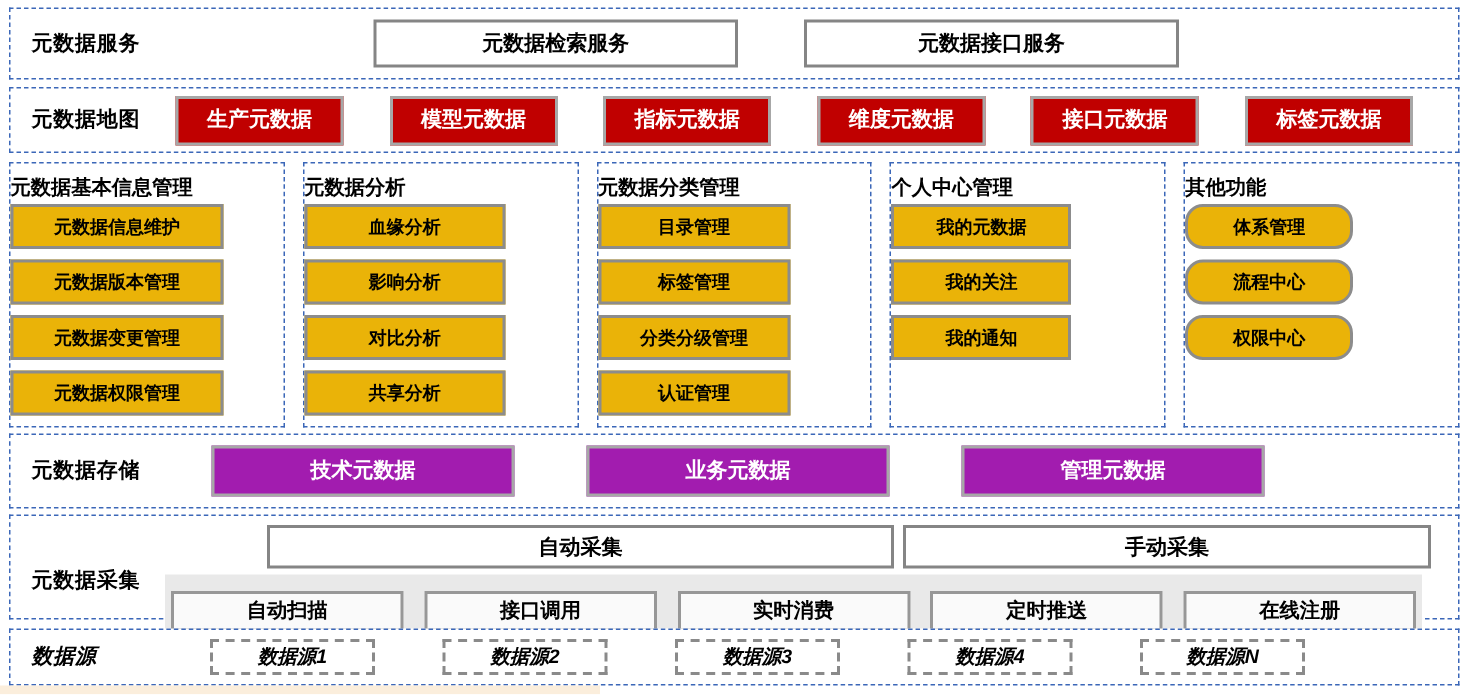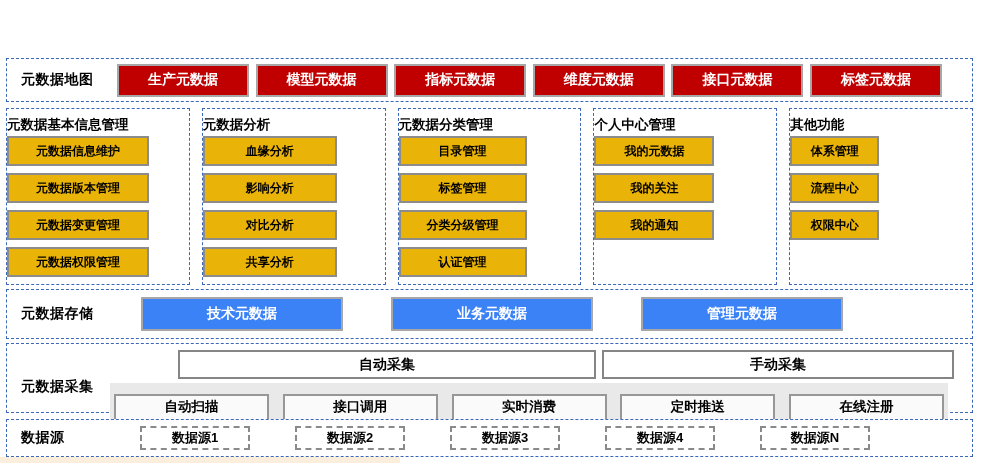--- a/index.html
+++ b/index.html
@@ -22,21 +22,21 @@
   .svc-box{
     box-sizing:border-box;height:32px;background:#fff;border:2px solid #858585;
     display:flex;align-items:center;justify-content:center;font-size:14px;
   }
   .svc-box--retrieval{width:243px;margin-left:132px;}
   .svc-box--interface{width:250px;margin-left:44px;}
   
   .band--map{top:58px;height:44px;}
   .red-row{flex:1;display:flex;justify-content:space-between;margin-right:30px;}
   .red-box{
-    box-sizing:border-box;width:132px;height:33px;background:#C00000;
+    box-sizing:border-box;width:112px;height:33px;background:#C00000;
     border:2px solid #A7A7A7;color:#fff;display:flex;align-items:center;
     justify-content:center;font-size:14px;text-align:center;
   }
   
   .cols{
     position:absolute;top:108px;left:6px;right:8px;height:177px;
     display:flex;gap:12px;
   }
   .col{
     flex:1;border:1px dashed #3B67B8;box-sizing:border-box;
@@ -45,25 +45,25 @@
   .col-title{font-size:13.5px;height:22px;display:flex;align-items:center;}
   .col-item{
     box-sizing:border-box;height:30px;margin-bottom:7px;background:#eab308;
     border:2px solid #8C8C8C;display:flex;align-items:center;justify-content:center;
     font-size:12px;
   }
   .col--c1 .col-item{width:142px;}
   .col--c2 .col-item{width:134px;}
   .col--c3 .col-item{width:128px;}
   .col--c4 .col-item{width:120px;}
-  .col--c5 .col-item{width:89px;}
+  .col--c5 .col-item{width:112px;border-radius:12px;}
   
   .band--storage{top:289px;height:50px;}
   .stor-box{
-    box-sizing:border-box;width:202px;height:34px;margin-left:24px;background:#3b82f6;
+    box-sizing:border-box;width:202px;height:34px;margin-left:24px;background:#a21caf;
     border:2px solid #A7A7A7;color:#fff;display:flex;align-items:center;
     justify-content:center;font-size:14px;
   }
   .stor-box + .stor-box{margin-left:48px;}
   
   .band--collect{top:343px;height:70px;display:block;padding-top:6px;}
   .collect-label{position:absolute;left:14px;bottom:16px;font-size:14px;letter-spacing:.5px;}
   .group-row{margin-left:171px;display:flex;gap:6px;}
   .group-box{
     box-sizing:border-box;height:29px;background:#fff;border:2px solid #858585;
@@ -75,35 +75,40 @@
     margin-left:103px;margin-top:4px;width:838px;height:48px;background:#E9E9E9;
     display:flex;align-items:center;justify-content:space-between;
     padding:0 4px;box-sizing:border-box;
   }
   .collect-item{
     box-sizing:border-box;width:155px;height:27px;background:#FAFAFA;
     border:2px solid #979797;display:flex;align-items:center;justify-content:center;
     font-size:13.5px;
   }
   
-  .band--sources{top:419px;height:38px;}
+  .band--sources{top:419px;height:38px;font-style:italic;}
   .src-box{
     box-sizing:border-box;width:110px;height:24px;margin-left:23px;background:#fff;
     border:2px dashed #8A8A8A;display:flex;align-items:center;justify-content:center;
     font-size:13px;
   }
   .src-box + .src-box{margin-left:45px;}
   
   .bottom-strip{position:absolute;left:0;bottom:0;width:400px;height:6px;background:#FBEEDC;}
 </style>
 </head>
 <body>
 
 <div class="canvas">
 
+  <section class="band band--services">
+    <span class="band-label">元数据服务</span>
+    <div class="svc-box svc-box--retrieval">元数据检索服务</div>
+    <div class="svc-box svc-box--interface">元数据接口服务</div>
+  </section>
 
   <section class="band band--map">
     <span class="band-label">元数据地图</span>
     <div class="red-row">
       <div class="red-box">生产元数据</div>
       <div class="red-box">模型元数据</div>
       <div class="red-box">指标元数据</div>
       <div class="red-box">维度元数据</div>
       <div class="red-box">接口元数据</div>
       <div class="red-box">标签元数据</div>

